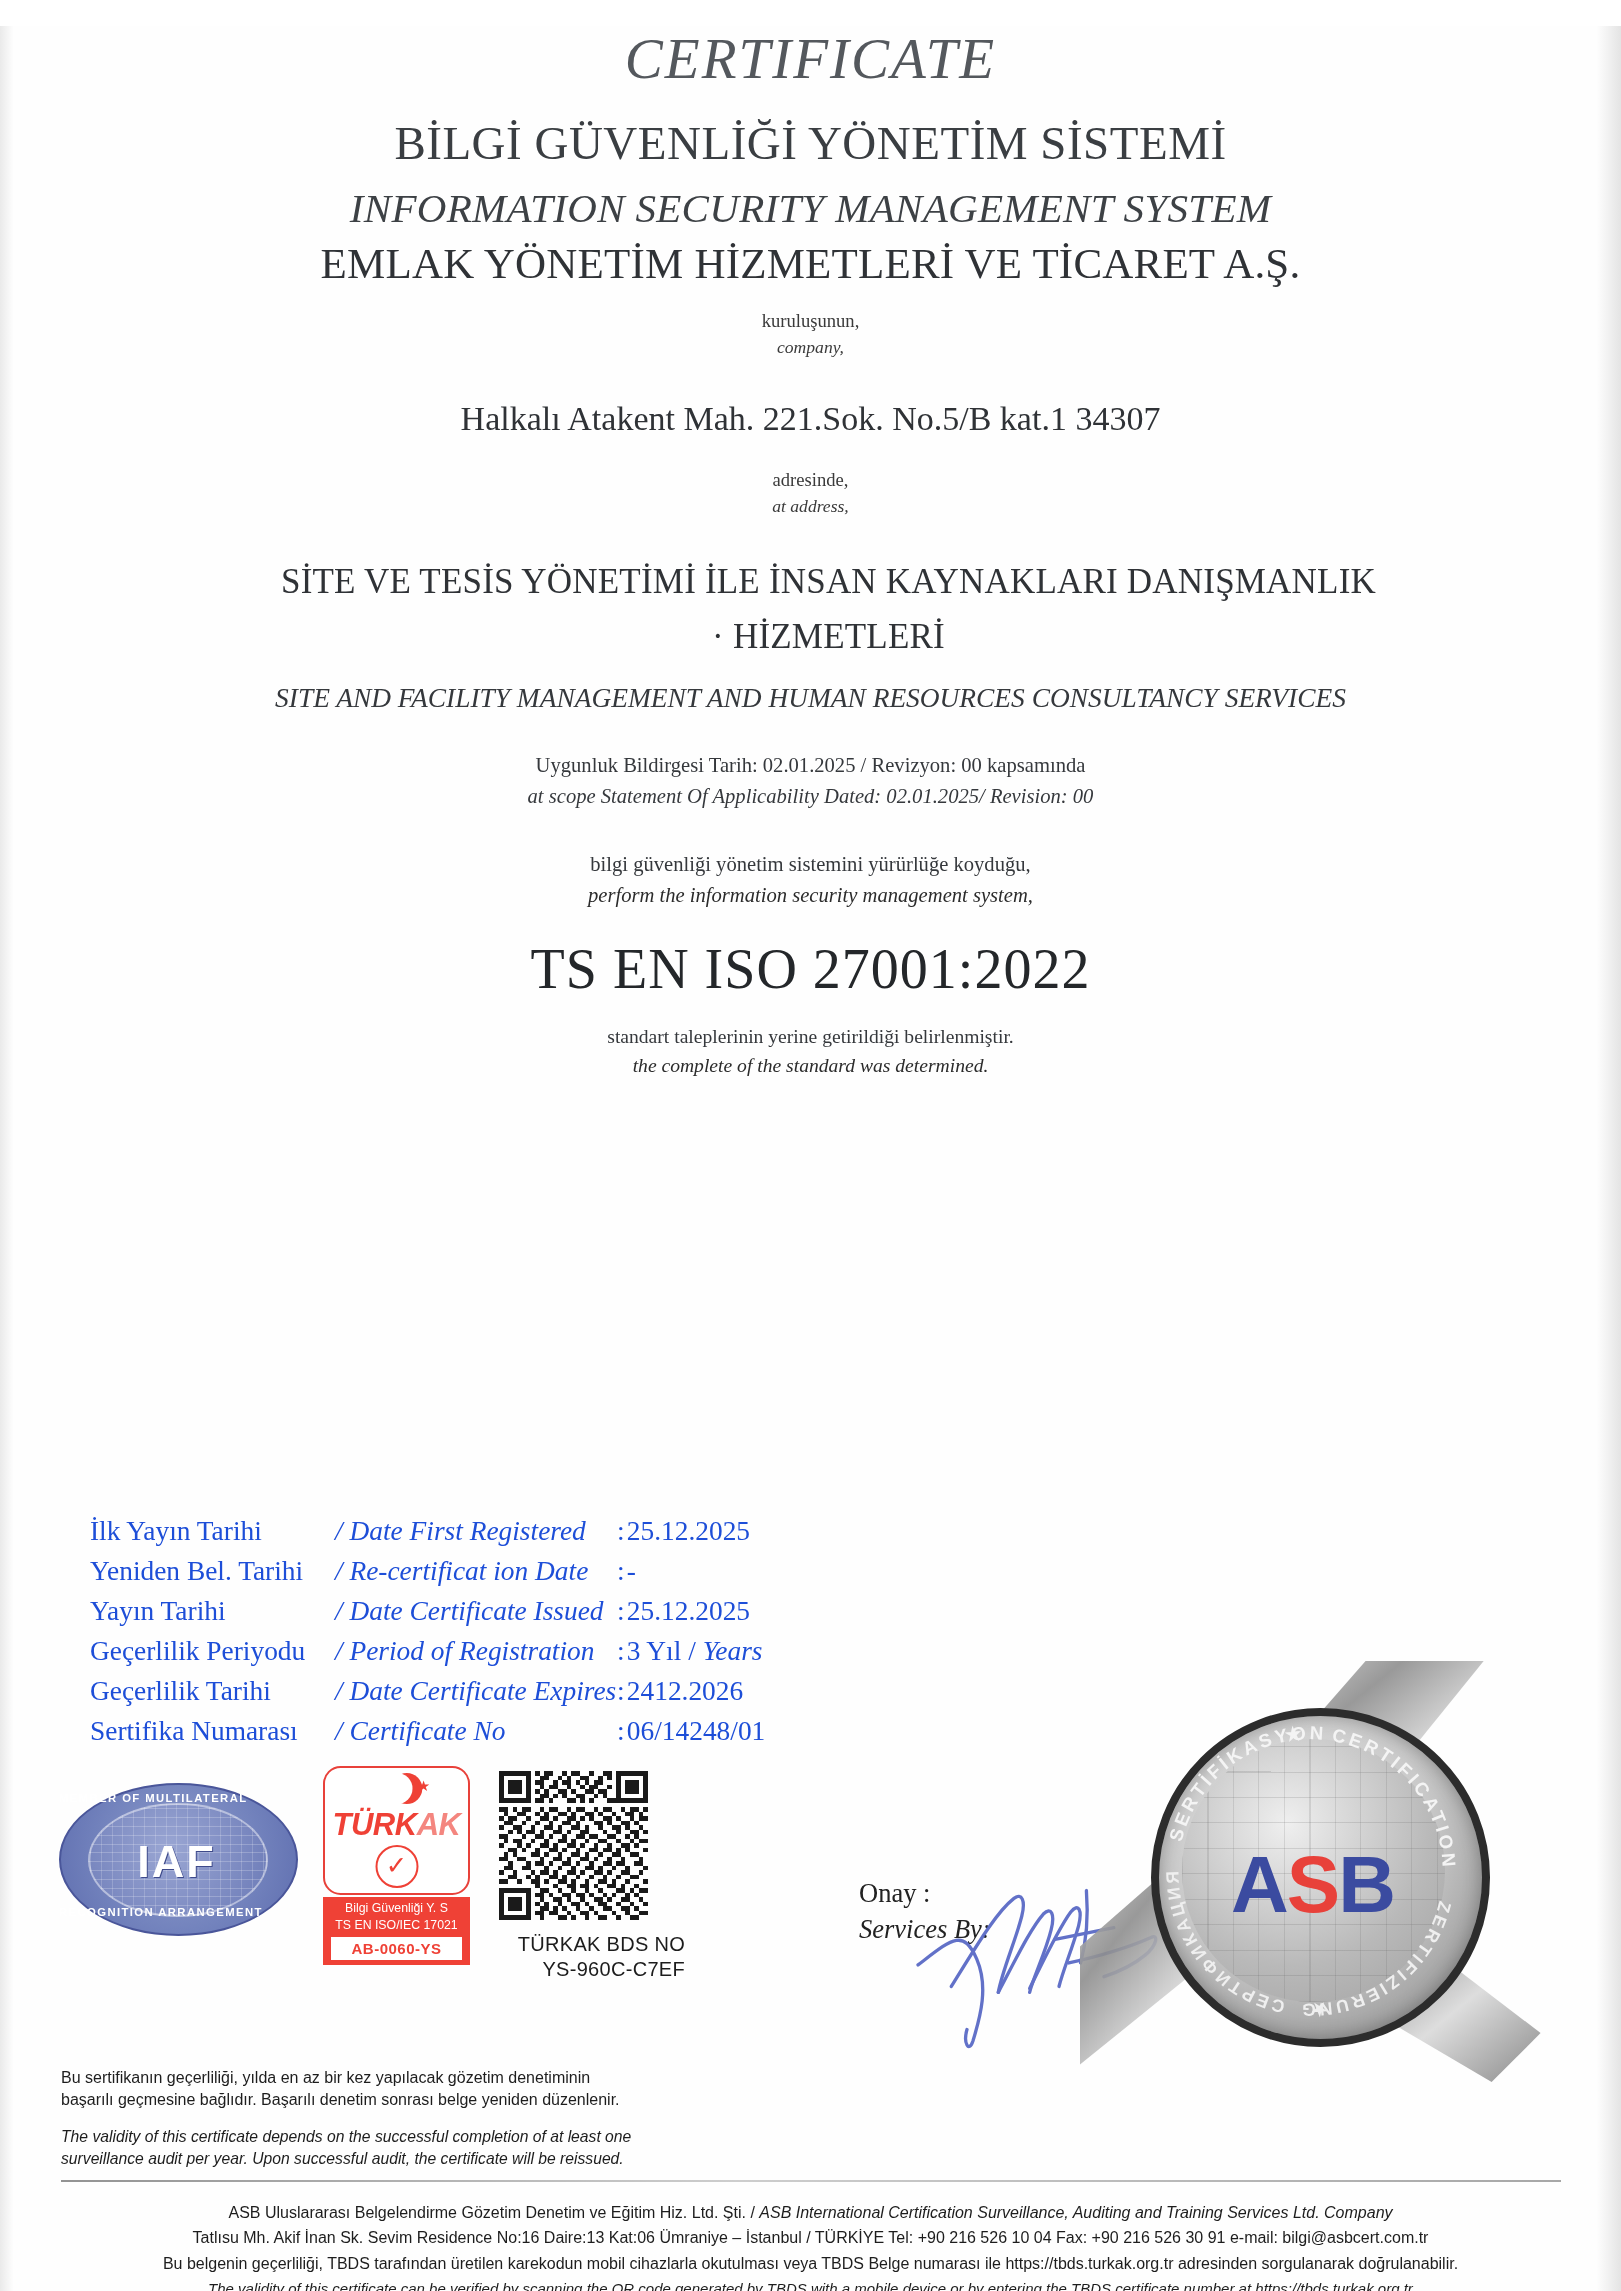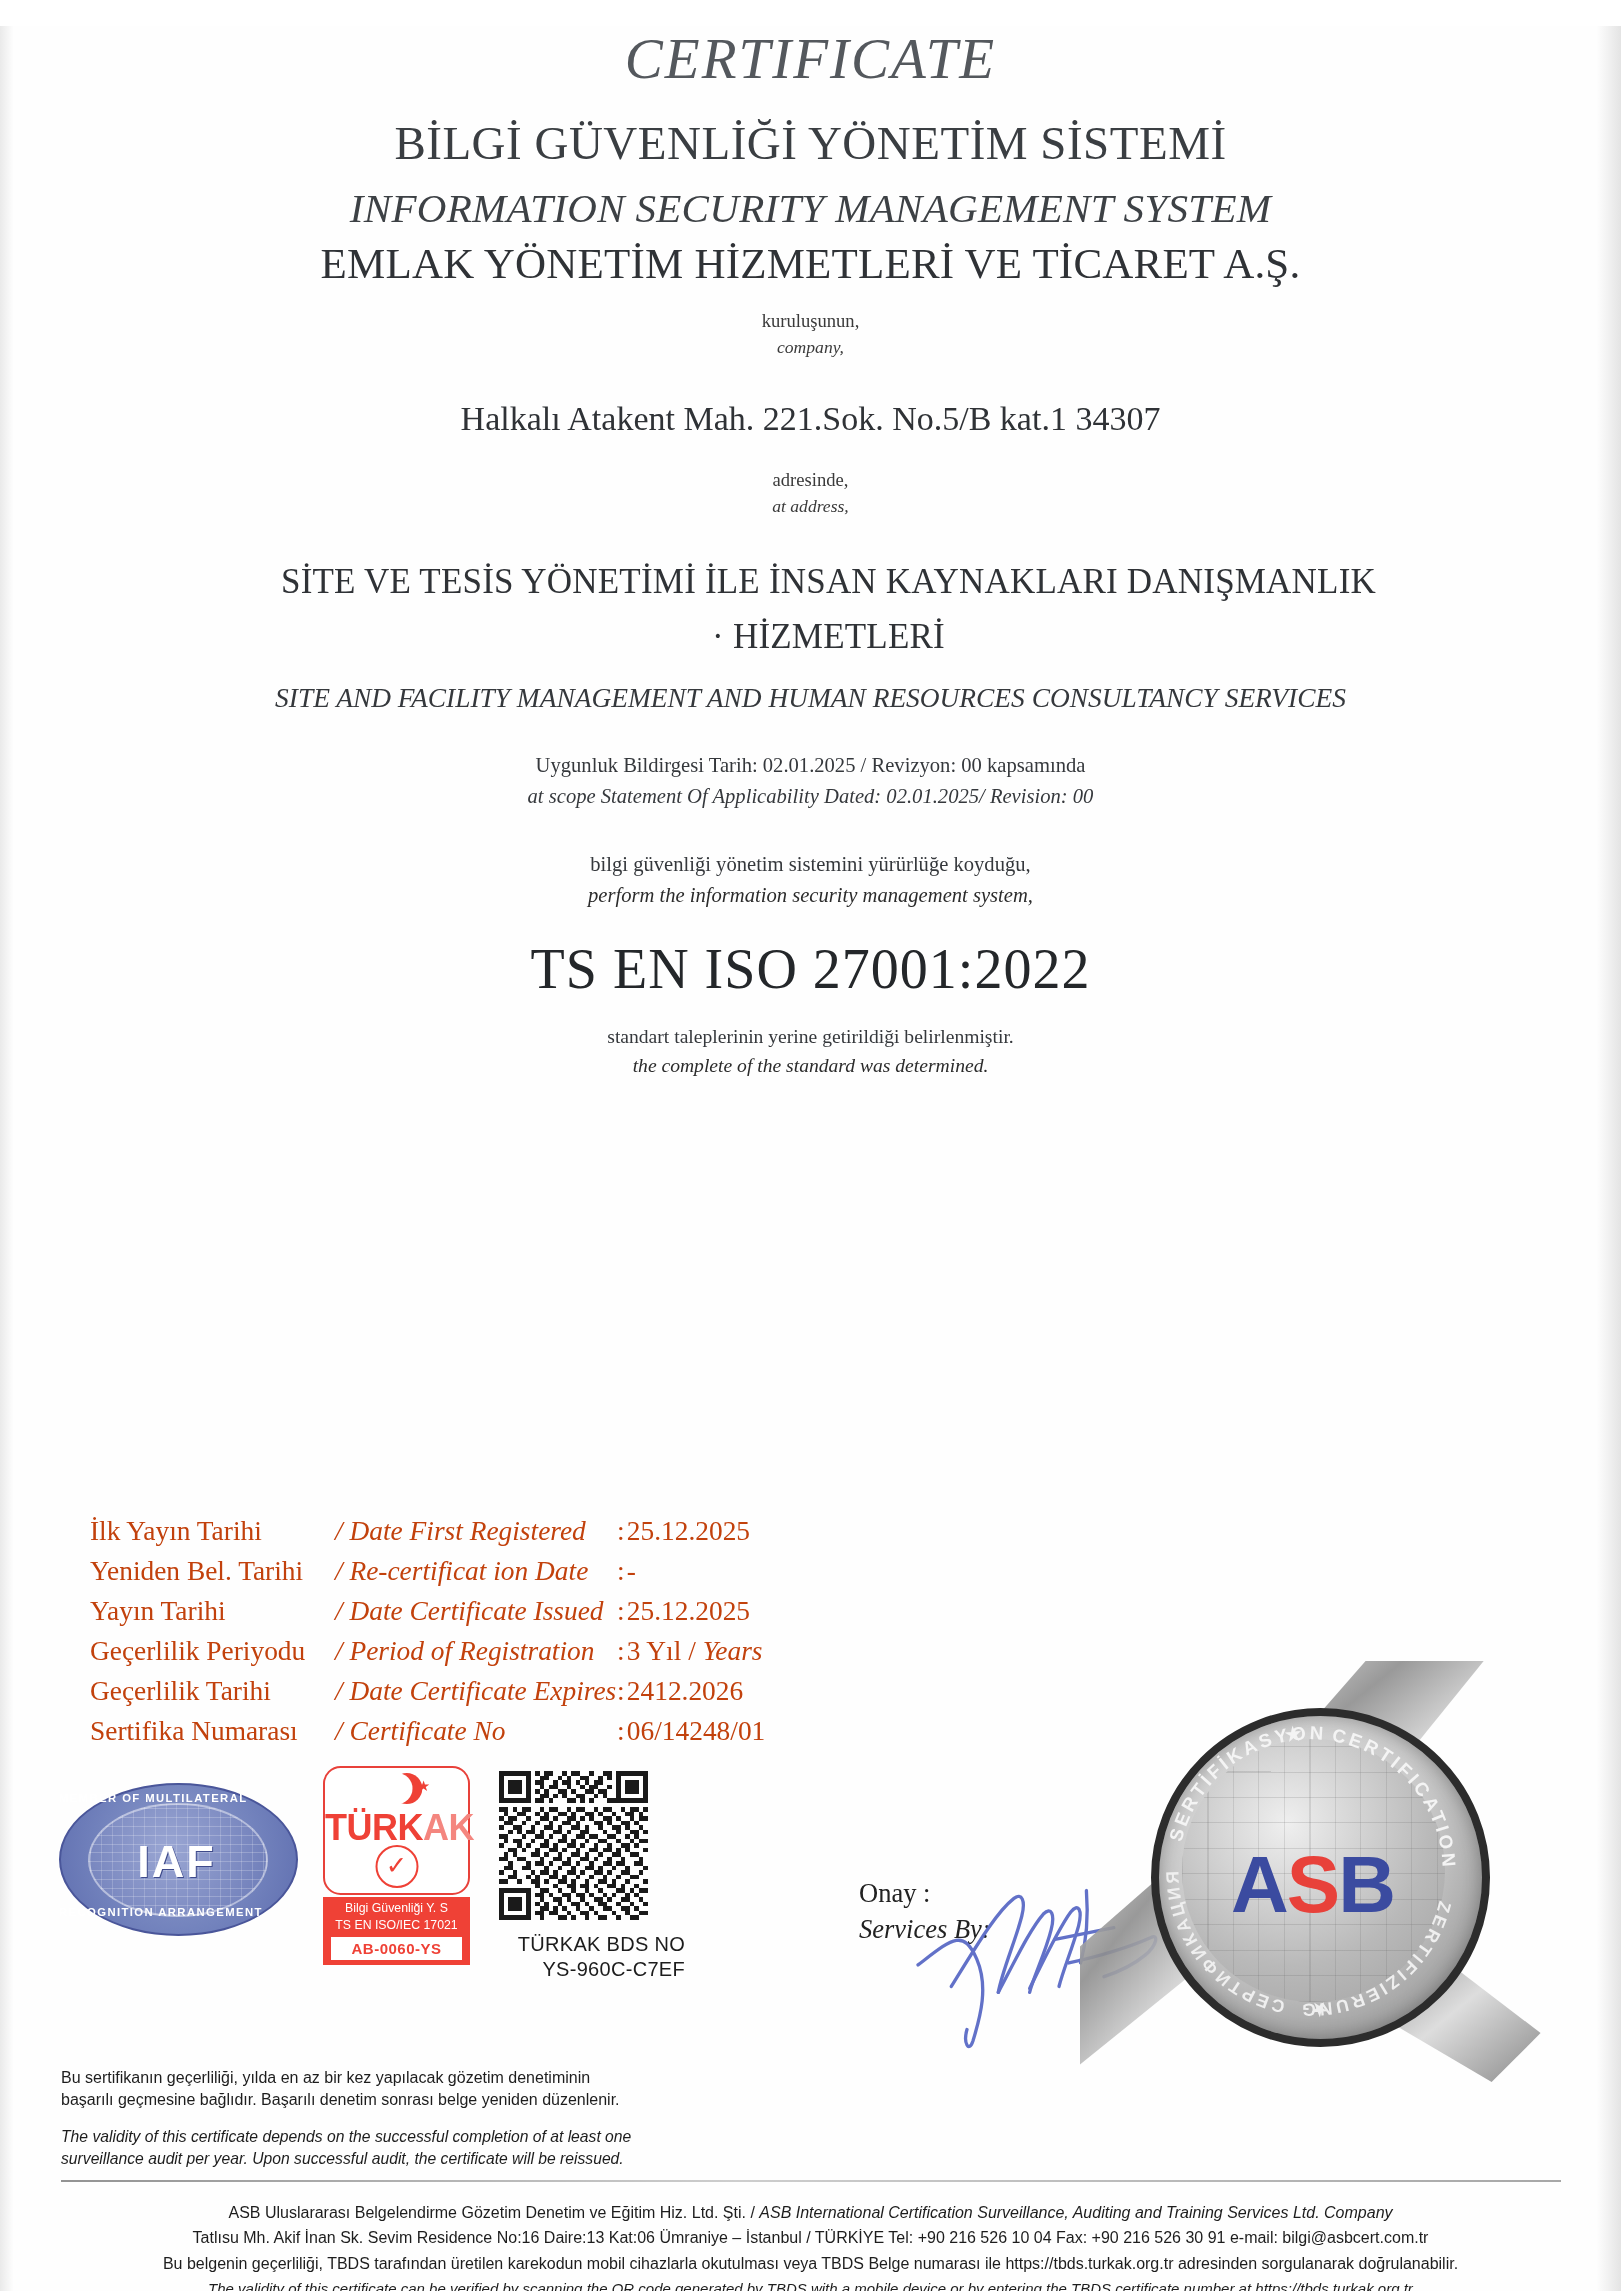--- a/index.html
+++ b/index.html
@@ -65,21 +65,21 @@
   .standard{
     font-size:56px;color:#24272a;margin-top:25.5px;letter-spacing:1px;
   }
   .complete{
     font-size:19.6px;color:#35383c;margin-top:21.6px;line-height:1.5;
   }
   .complete-en{font-style:italic;font-size:19.6px;line-height:1.5;}
 
   
   .dates{
-    position:absolute;left:90px;top:1490px;font-size:27.4px;color:#c2410c;
+    position:absolute;left:90px;top:1490px;font-size:27.4px;color:#1d4ed8;
   }
   .drow{display:flex;align-items:baseline;height:40px;white-space:nowrap;}
   .d-tr{width:245px;}
   .d-en{width:282px;font-style:italic;}
   .d-sep{width:9.8px;}
   .d-val{}
   .d-val .it{font-style:italic;}
 
   
   .logos{position:absolute;left:59px;top:1740px;display:flex;align-items:flex-start;}
@@ -123,22 +123,22 @@
   .tk-moon{
     position:absolute;left:50%;transform:translateX(-50%);top:5.9px;
     width:31px;height:31px;border-radius:50%;
     box-shadow:9.8px 0 0 0 #ef4136;background:transparent;
   }
   .tk-star{
     position:absolute;left:92px;top:11.8px;color:#ef4136;font-size:14.7px;line-height:1;
   }
   .tk-word{
     position:absolute;top:39px;left:0;width:100%;text-align:center;
-    font-family:"Liberation Sans",sans-serif;font-weight:bold;font-size:36px;
-    color:#ef4136;letter-spacing:-0.5px;
+    font-family:"Liberation Sans",sans-serif;font-weight:bold;font-size:31px;
+    color:#ef4136;letter-spacing:-0.5px;font-style:italic;
   }
   .tk-word .lite{color:#f4867f;}
   .tk-check{
     position:absolute;left:50%;transform:translateX(-50%);top:77px;
     width:39px;height:39px;border:2.5px solid #ef4136;border-radius:50%;
     color:#ef4136;font-size:25.5px;line-height:37px;text-align:center;
     font-family:"Liberation Sans",sans-serif;
   }
   .tk-red{
     background:#ef4136;color:#fff;text-align:center;margin-top:2.9px;

